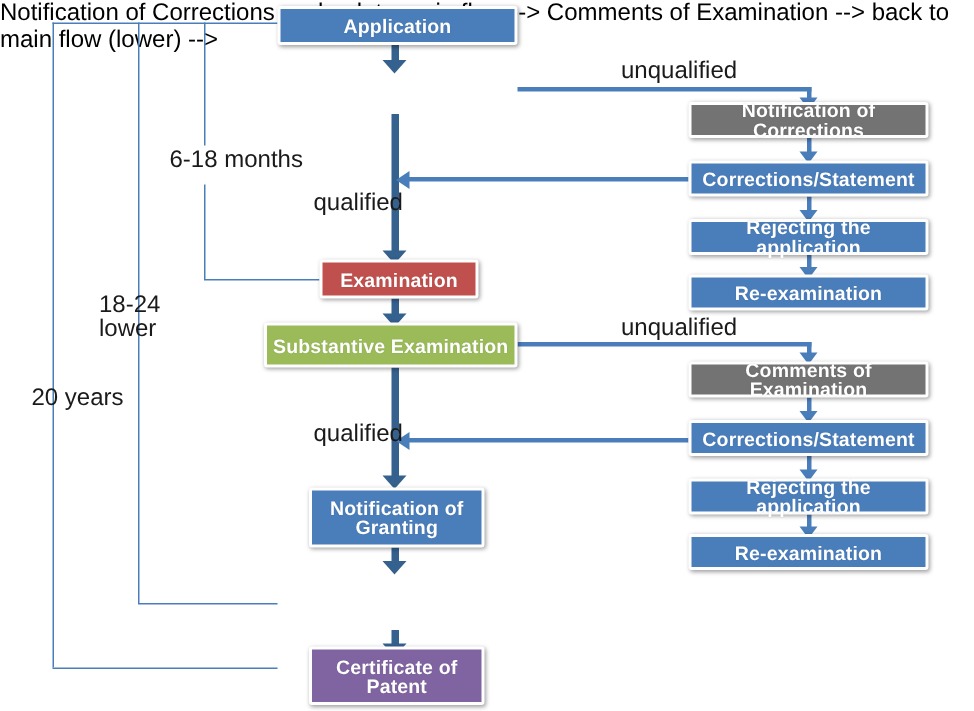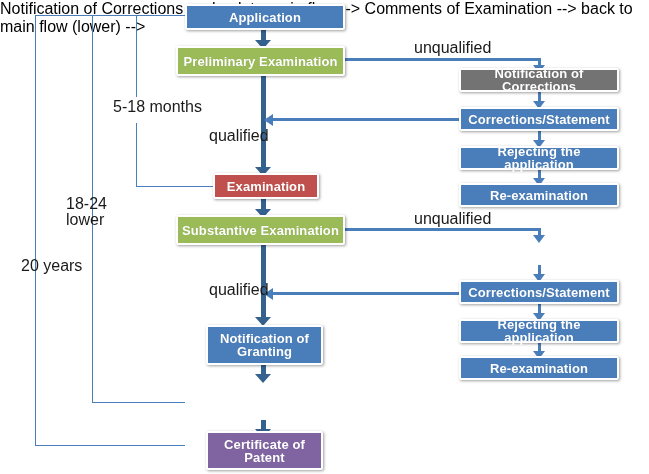--- a/index.html
+++ b/index.html
@@ -111,21 +111,21 @@
   
   <div class="thin v" style="left:92px; top:15px; height:387px;"></div>
   <div class="thin h" style="left:92px; top:402px; width:93px;"></div>
 
   
   <div class="thin v" style="left:136px; top:15px; height:82px;"></div>
   <div class="thin v" style="left:136px; top:123px; height:63px;"></div>
   <div class="thin h" style="left:136px; top:186px; width:77px;"></div>
 
   
-  <div class="label" style="left:113px; top:99px;">5-18 months</div>
+  <div class="label" style="left:113px; top:99px;">6-18 months</div>
   <div class="label" style="left:66px; top:196px;">18-24</div>
   <div class="label" style="left:66px; top:212px;">lower</div>
   <div class="label" style="left:21px; top:258px;">20 years</div>
 
   
   
   <div class="mainline vline" style="left:261px; top:30px; height:12px;"></div>
   <div class="arrowhead-down" style="left:255px; top:40px;"></div>
 
   
@@ -194,23 +194,20 @@
    back to main flow (lower) --&gt;
   <div class="midline" style="left:272px; top:292px; width:187px; height:3px;"></div>
   <div class="arrowhead-left-mid" style="left:264px; top:288px;"></div>
   <div class="label" style="left:209px; top:282px;">qualified</div>
 
   
   <div class="box blue" style="left:185px; top:4px; width:160px; height:26px;">
     <span>Application</span>
   </div>
 
-  <div class="box green" style="left:176px; top:46px; width:169px; height:30px;">
-    <span>Preliminary Examination</span>
-  </div>
 
   <div class="box red" style="left:213px; top:173px; width:106px; height:26px;">
     <span>Examination</span>
   </div>
 
   <div class="box blue" style="left:206px; top:325px; width:117px; height:40px;">
     <span>Notification of Granting</span>
   </div>
 
   <div class="box green" style="left:176px; top:215px; width:169px; height:30px;">
@@ -233,20 +230,23 @@
 
   <div class="box blue" style="left:459px; top:146px; width:160px; height:24px;">
     <span>Rejecting the application</span>
   </div>
 
   <div class="box blue" style="left:459px; top:183px; width:160px; height:24px;">
     <span>Re-examination</span>
   </div>
 
   
+  <div class="box orange" style="left:459px; top:241px; width:160px; height:24px;">
+    <span>Comments of Examination</span>
+  </div>
 
   <div class="box blue" style="left:459px; top:280px; width:160px; height:24px;">
     <span>Corrections/Statement</span>
   </div>
 
   <div class="box blue" style="left:459px; top:319px; width:160px; height:24px;">
     <span>Rejecting the application</span>
   </div>
 
   <div class="box blue" style="left:459px; top:356px; width:160px; height:24px;">

